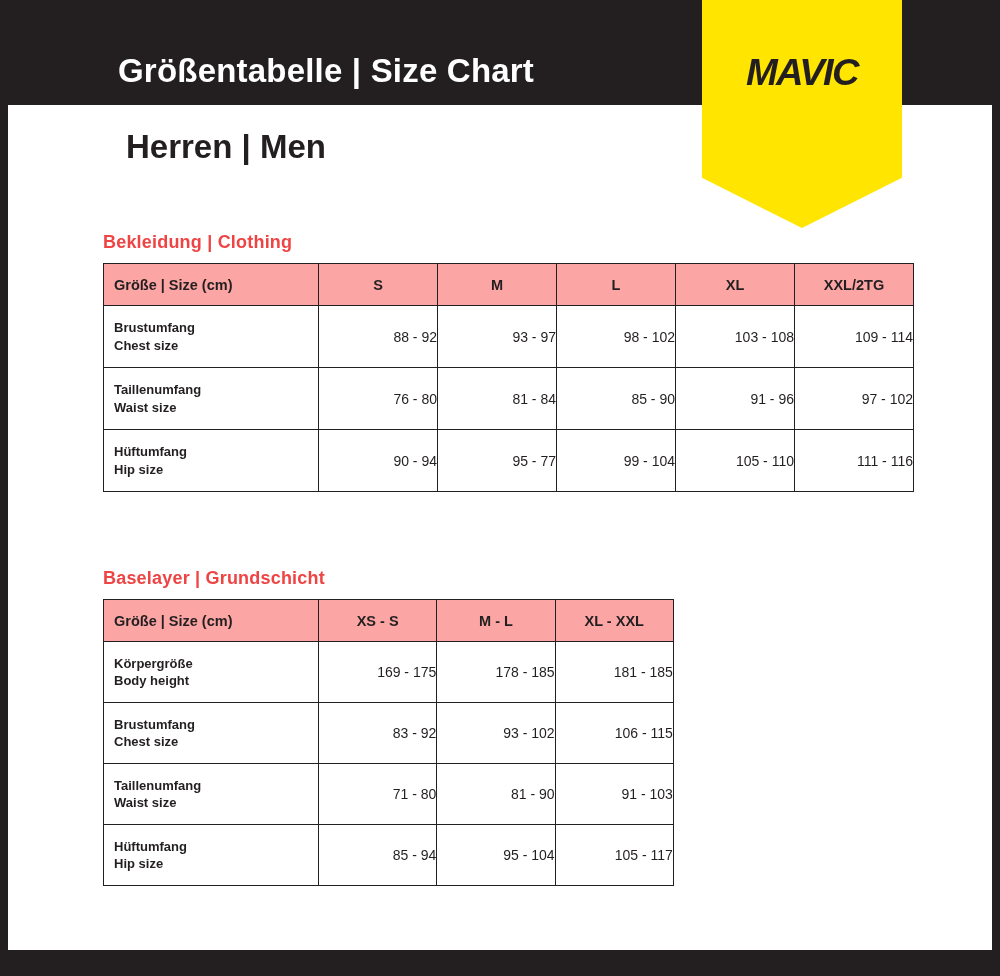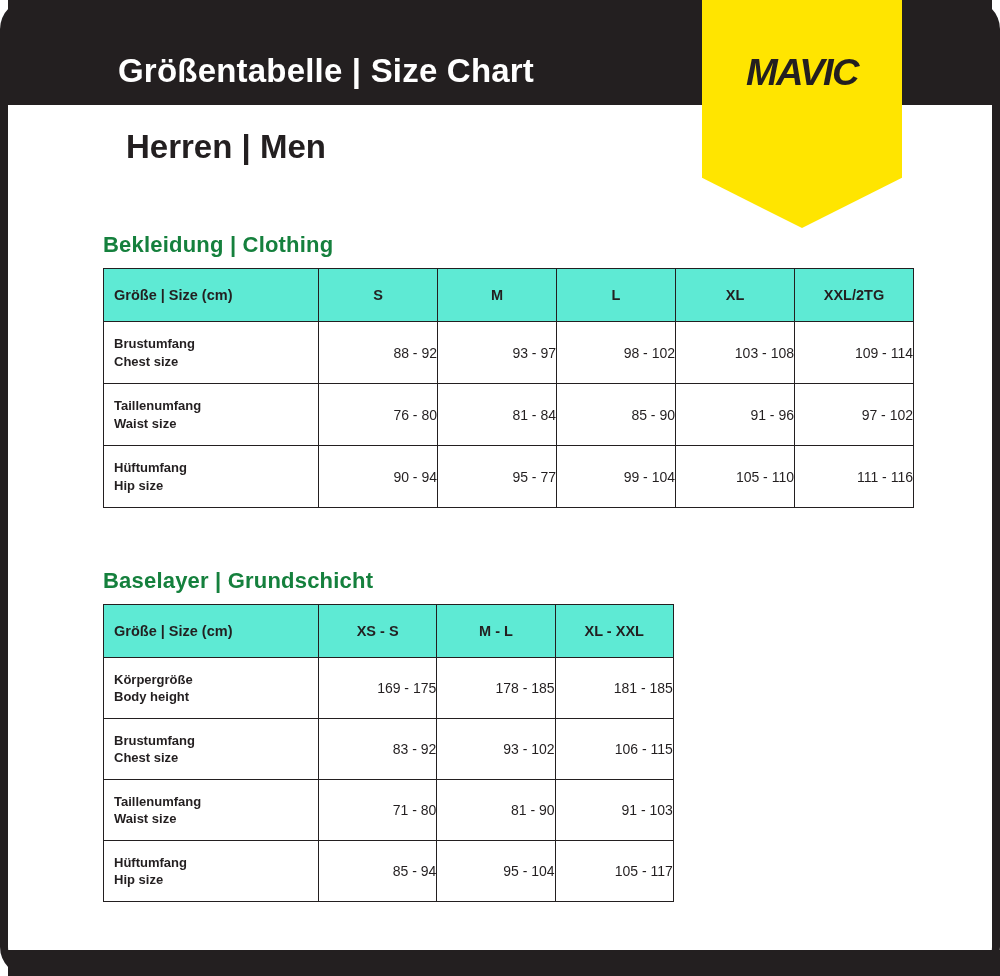--- a/index.html
+++ b/index.html
@@ -17,21 +17,20 @@
   }
 
   .page {
     position: relative;
     width: 1000px;
     height: 976px;
     background: #ffffff;
     box-sizing: border-box;
     border-left: 8px solid #231f20;
     border-right: 8px solid #231f20;
-    border-radius: 29px;
   }
 
   
   .header {
     position: relative;
     height: 105px;
     background: #231f20;
     overflow: visible;
   }
   .header-title {
@@ -80,39 +79,39 @@
     transform: scaleX(1.06);
   }
 
   
   .section {
     position: absolute;
     left: 95px;
     width: 810px;
   }
   .section-title {
-    font-size: 22px;
-    font-weight: bold;
-    color: #15803d;
+    font-size: 18px;
+    font-weight: bold;
+    color: #ef4444;
     margin-bottom: 10px;
     letter-spacing: 0.2px;
   }
 
   table {
     border-collapse: collapse;
     table-layout: fixed;
   }
   table td, table th {
     border: 1px solid #231f20;
     box-sizing: border-box;
   }
 
   .head-row th {
-    background: #5eead4;
-    height: 53px;
+    background: #fca5a5;
+    height: 42px;
     font-size: 14.5px;
     font-weight: bold;
     color: #231f20;
     text-align: center;
     padding: 0;
   }
   .head-row th.label-col {
     text-align: left;
     padding-left: 10px;
   }

